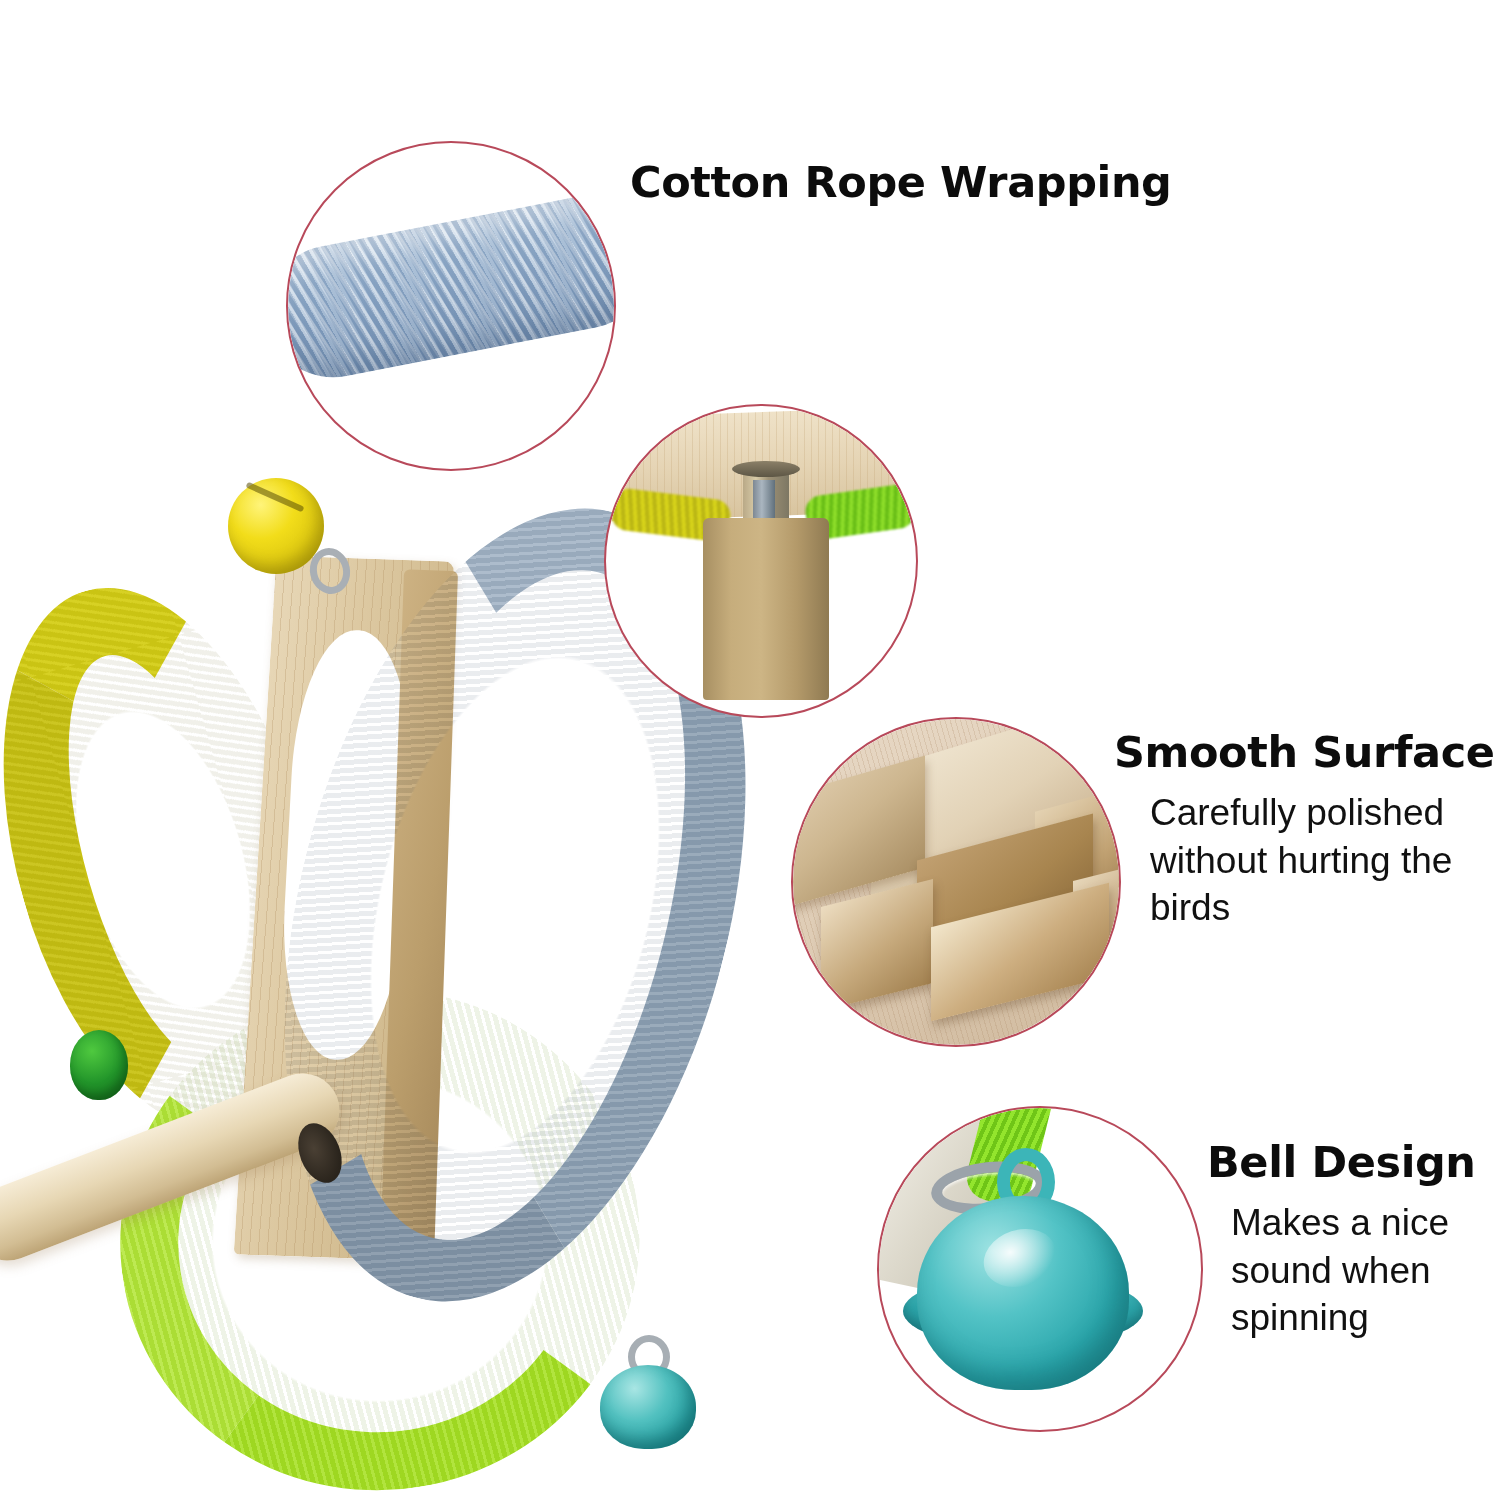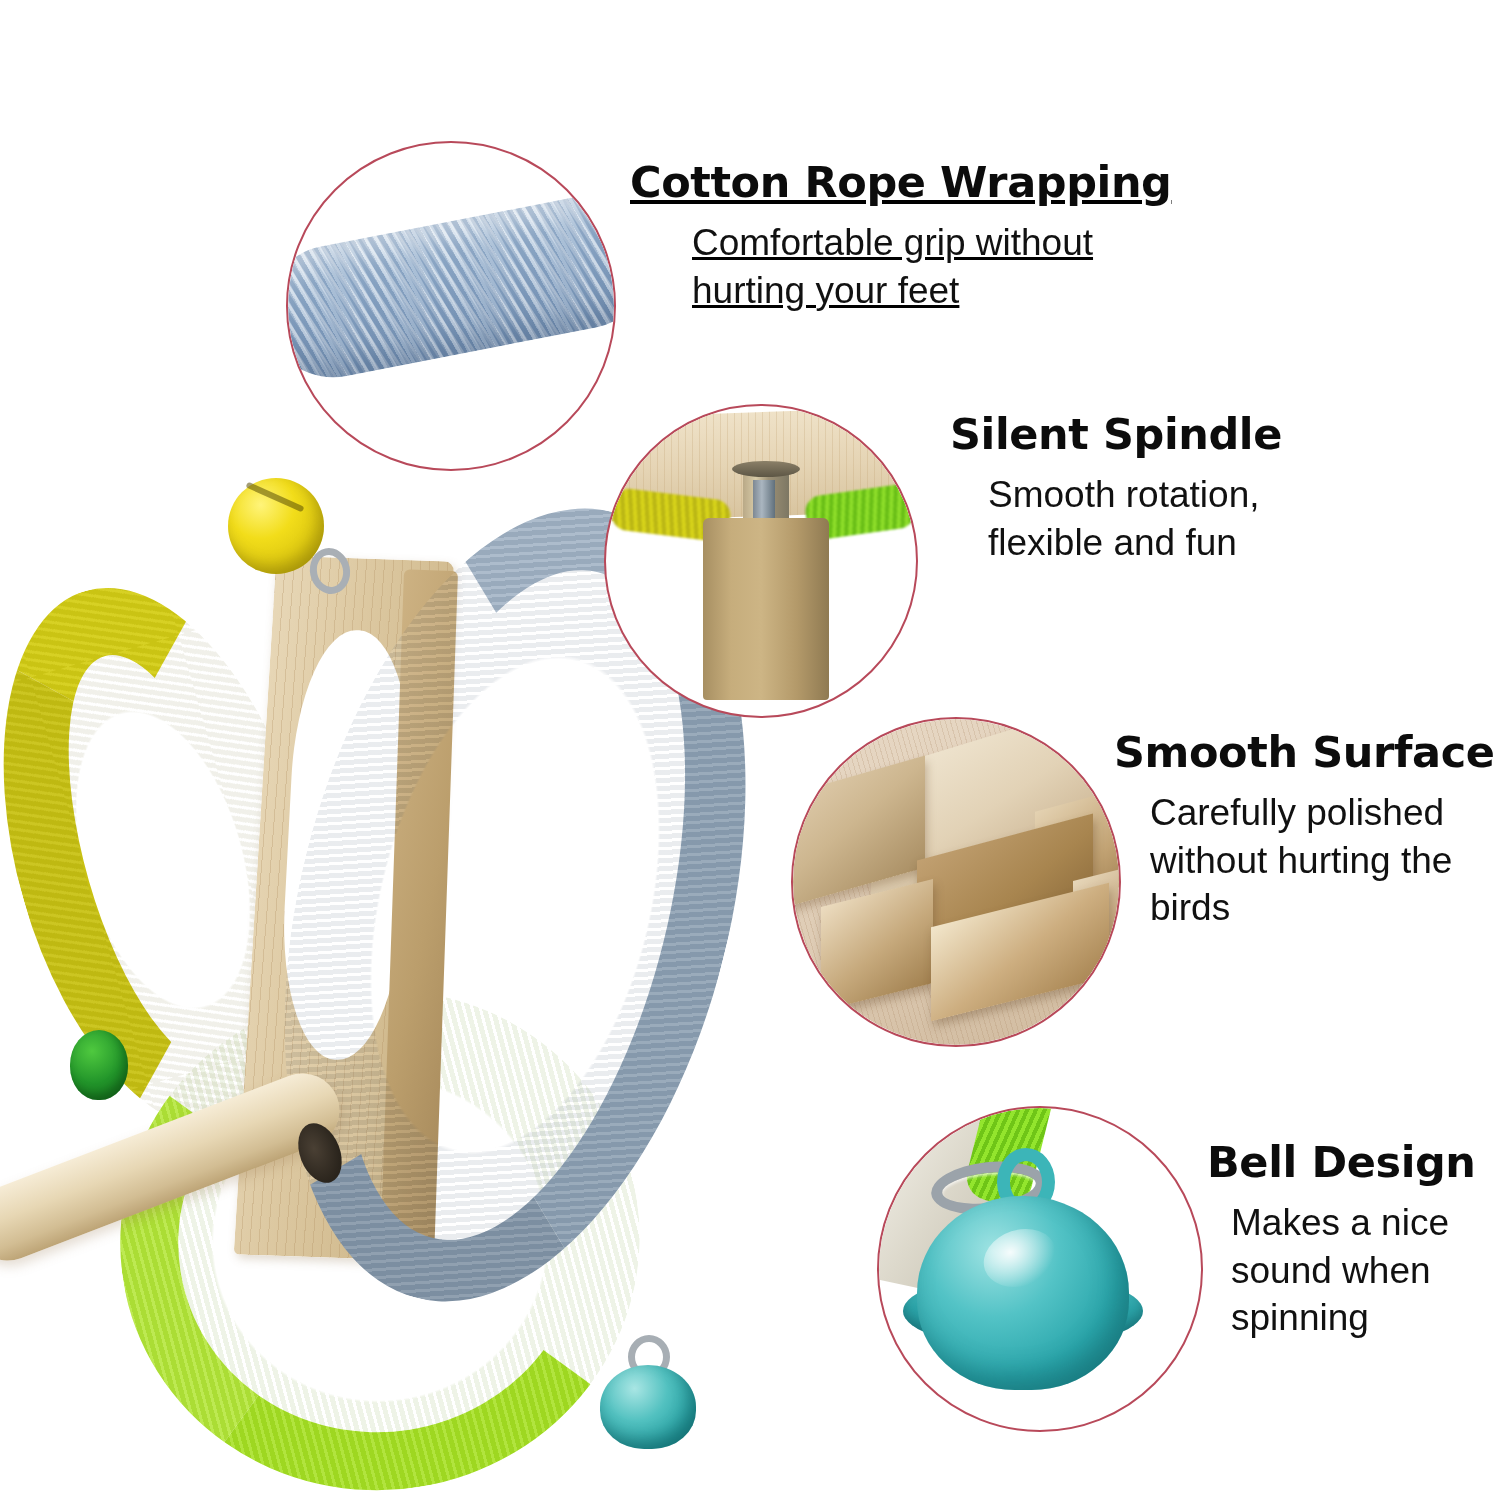--- a/index.html
+++ b/index.html
@@ -222,21 +222,21 @@
   }
   .feature p {
     font-family: "Liberation Sans", sans-serif;
     font-weight: 400;
     font-size: 37px;
     color: #111111;
     line-height: 1.28;
     margin-top: 14px;
   }
 
-  #feat-rope    { left: 630px;  top: 160px;  width: 560px; text-decoration: underline; }
+  #feat-rope    { left: 630px;  top: 160px;  width: 560px; }
   #feat-rope p  { margin-left: 62px; }
 
   #feat-spindle { left: 950px;  top: 412px;  width: 420px; }
   #feat-spindle p { margin-left: 38px; }
 
   #feat-wood    { left: 1112px; top: 730px;  width: 390px; }
   #feat-wood h3 { margin-left: 2px; }
   #feat-wood p  { margin-left: 38px; }
 
   #feat-bell    { left: 1207px; top: 1140px; width: 300px; }
@@ -442,39 +442,34 @@
   </div>
 
   <div class="inset" id="inset-rope">
     <div class="photo">
       <div class="rope-bar"></div>
     </div>
   </div>
 
   <div class="feature" id="feat-rope">
     <h3>Cotton Rope Wrapping</h3>
-    <p>Comfortable grip without hurting your feet</p>
   </div>
 
   <div class="inset" id="inset-spindle">
     <div class="photo">
       <div class="sp-board"></div>
       <div class="sp-rope-y"></div>
       <div class="sp-rope-g"></div>
       <div class="sp-rod"></div>
       <div class="sp-rod-metal"></div>
       <div class="sp-cap"></div>
       <div class="sp-tube"></div>
     </div>
   </div>
 
-  <div class="feature" id="feat-spindle">
-    <h3>Silent Spindle</h3>
-    <p>Smooth rotation, flexible and fun</p>
-  </div>
 
   <div class="inset" id="inset-wood">
     <div class="photo">
       <div class="wd-floor"></div>
       <div class="blk wd2"></div>
       <div class="blk wd1"></div>
       <div class="blk wd4"></div>
       <div class="blk wd3"></div>
       <div class="blk wd7"></div>
       <div class="blk wd5"></div>

